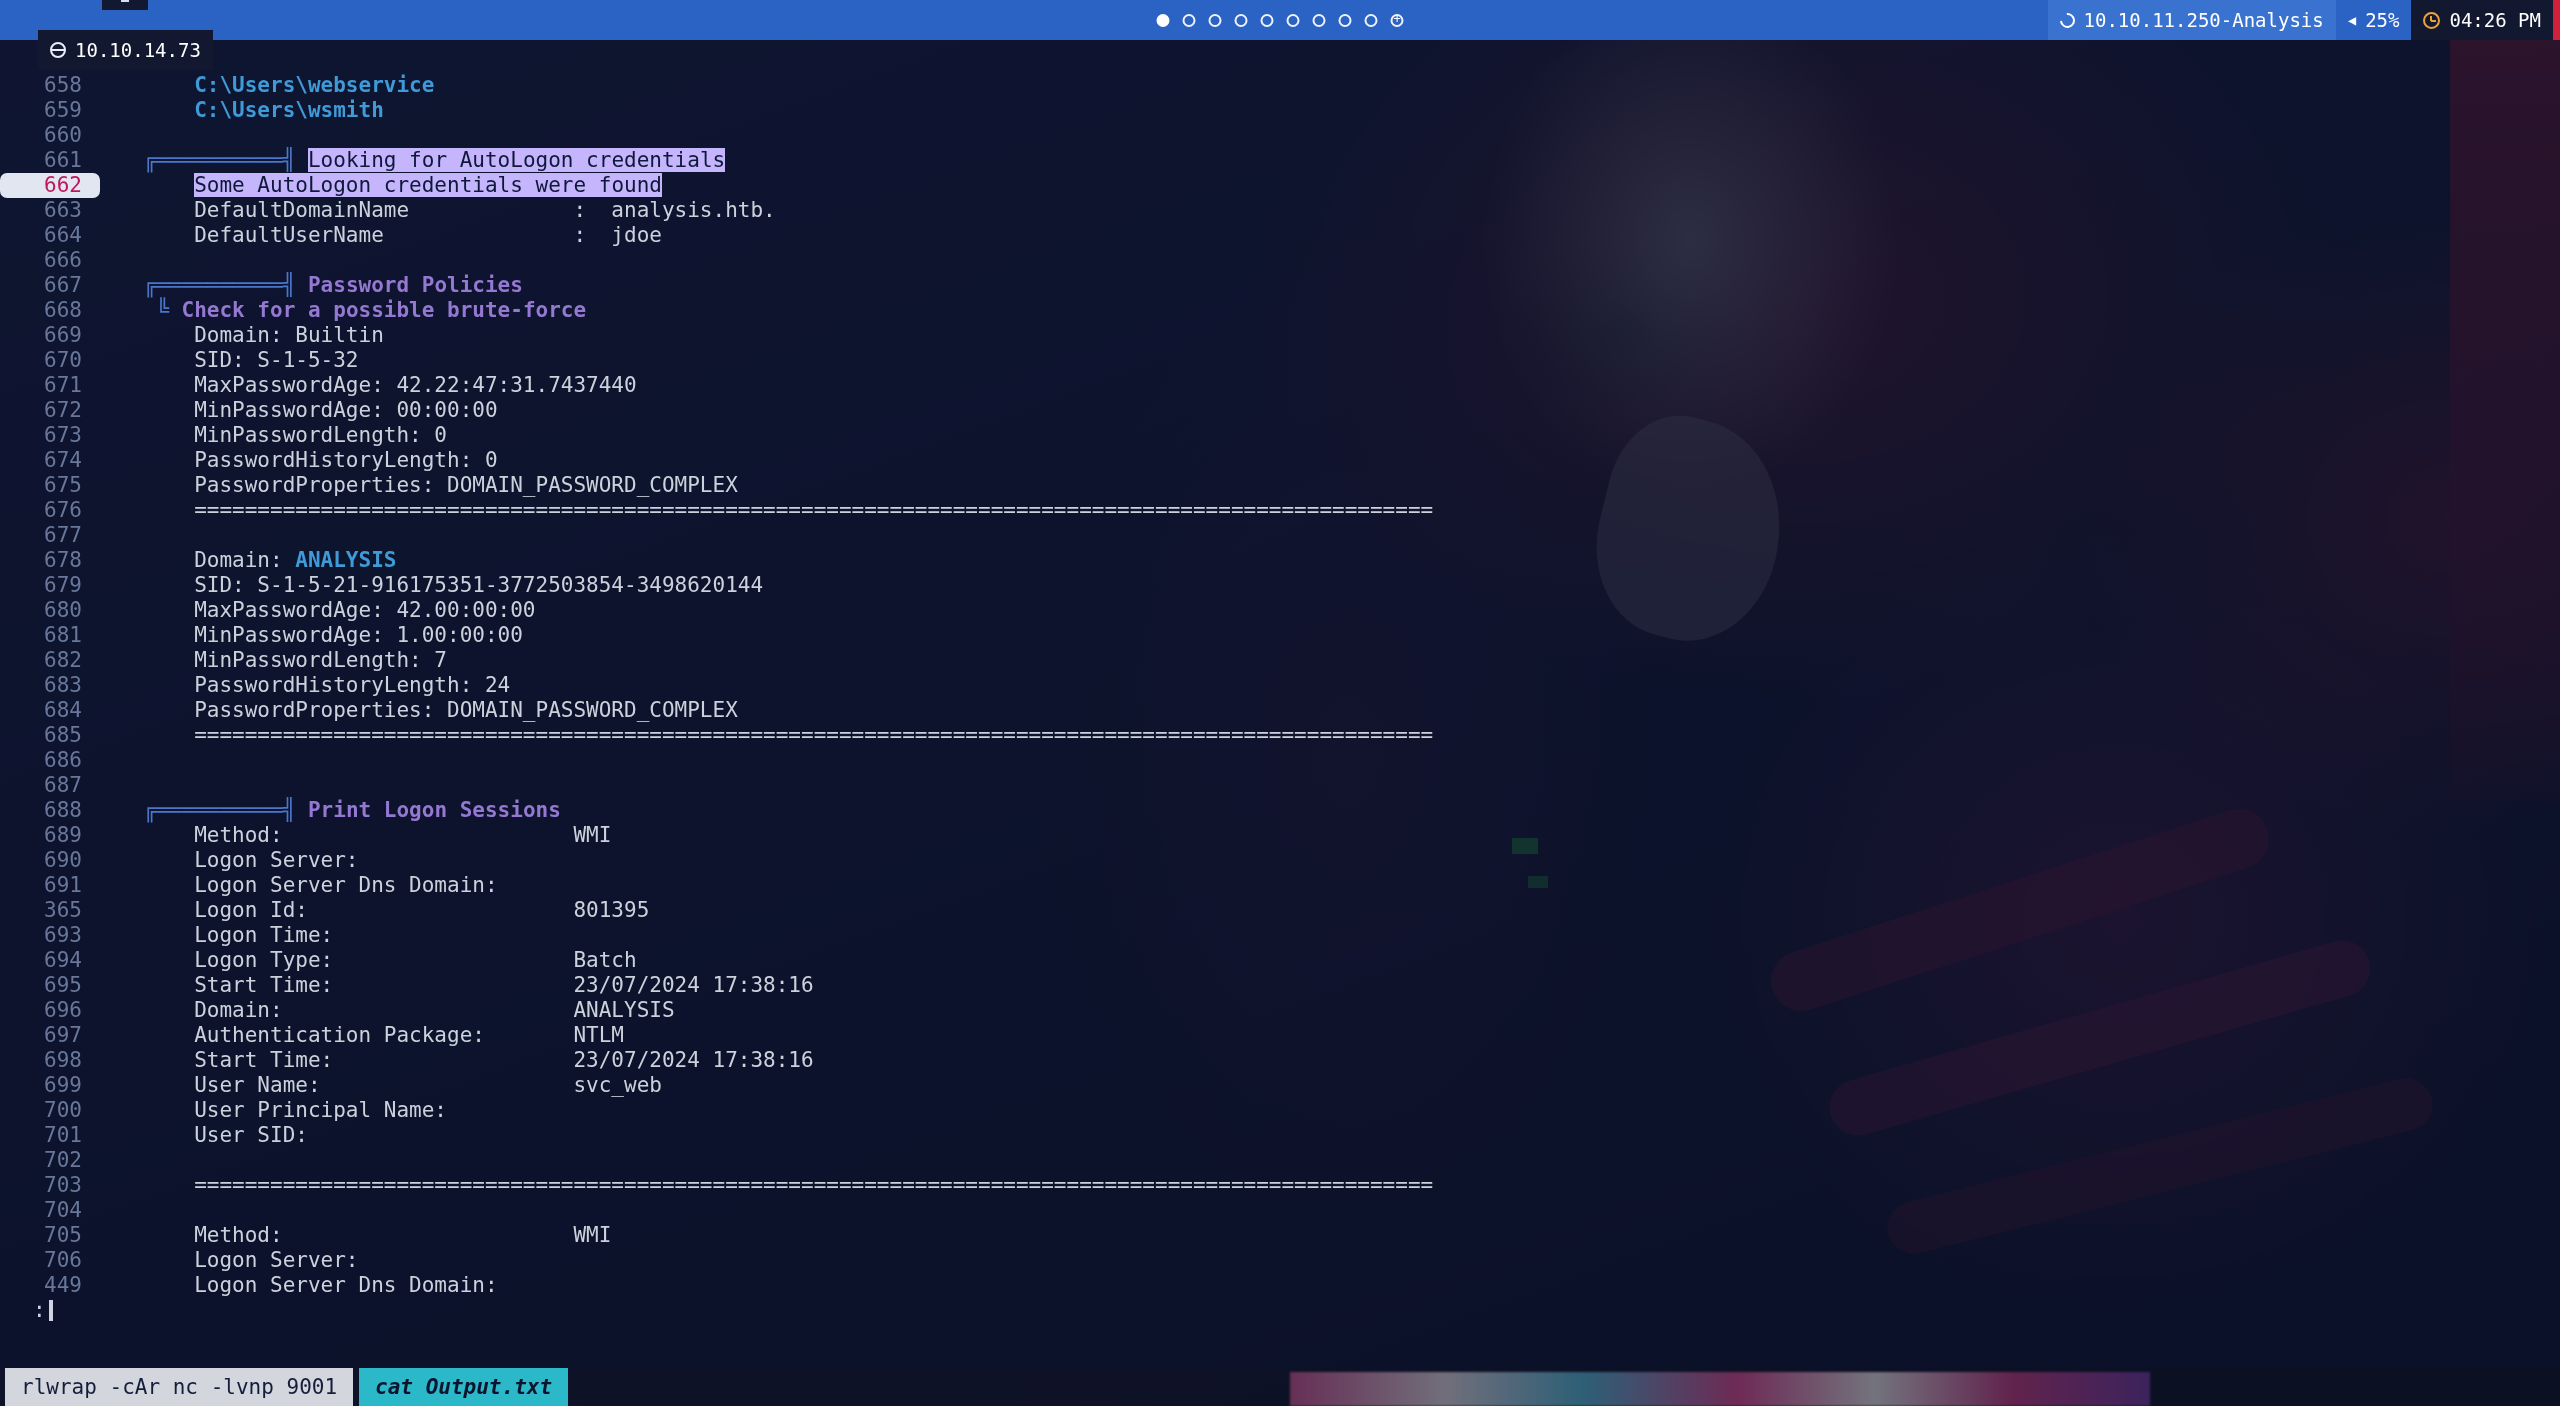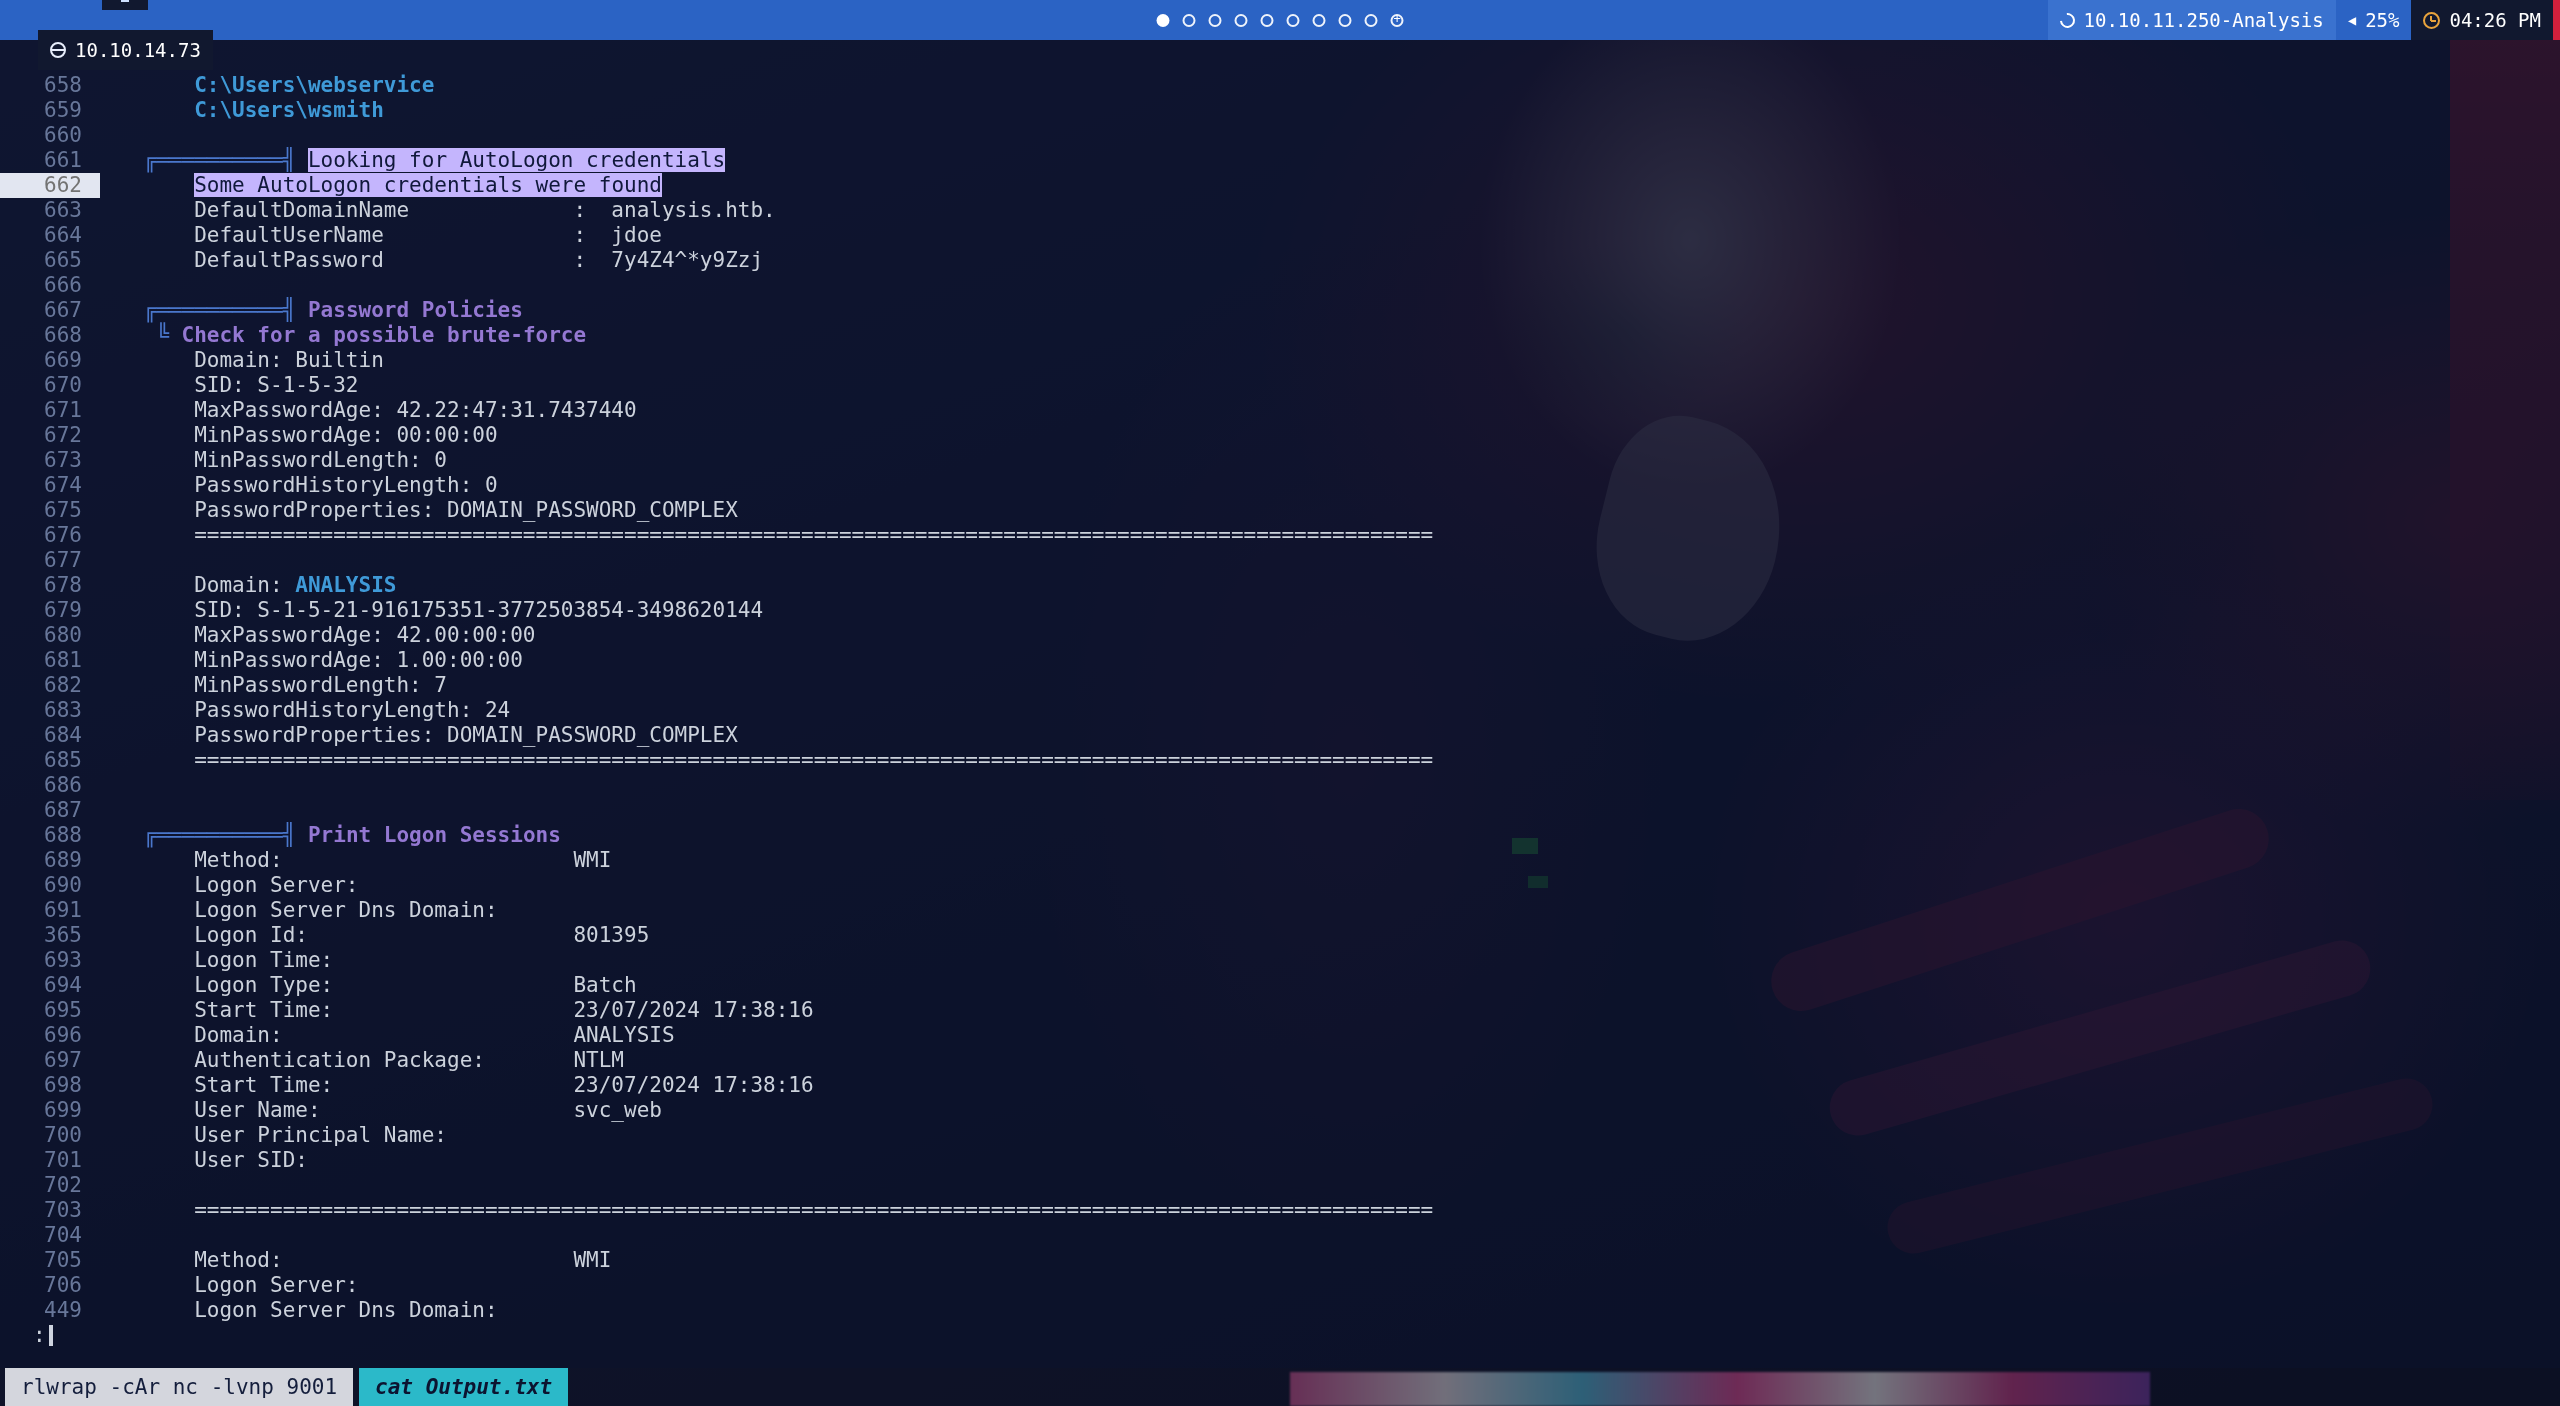--- a/index.html
+++ b/index.html
@@ -69,21 +69,21 @@
     position:absolute; top:40px; left:0; right:0; bottom:38px; z-index:5;
     background:rgba(10,16,40,0.80);
     padding-top:33px;
     font-size:21px; line-height:25px; color:#ccd2dc;
   }
   .row { display:flex; height:25px; white-space:pre; }
   .gutter {
     flex:0 0 auto; width:100px; padding-right:18px; margin-right:-7px;
     text-align:right; color:#68779a;
   }
-  .row.current .gutter { background:#e2e6f1; color:#737373; }
+  .row.current .gutter { background:#e2e6f1; color:#be185d;border-radius:7px; }
   .content { white-space:pre; }
   .seg-n { color:#ccd2dc; }
   .seg-c { color:#3f9ad8; font-weight:bold; }
   .seg-p { color:#9478d2; font-weight:bold; }
   .seg-b { color:#4a77cc; }
   .seg-h { background:#c4b5fd; color:#10183a; }
   .prompt-line { height:25px; padding-left:33px; display:flex; align-items:center; }
   .cursor { display:inline-block; width:4px; height:21px; background:#cfd4e0; margin-left:3px; }
 
   
@@ -157,21 +157,20 @@
 
   <div class="terminal">
     <div>
         <div class="row"><span class="gutter">658</span><span class="content"><span class="seg-n">        </span><span class="seg-c">C:\Users\webservice</span></span></div>
         <div class="row"><span class="gutter">659</span><span class="content"><span class="seg-n">        </span><span class="seg-c">C:\Users\wsmith</span></span></div>
         <div class="row"><span class="gutter">660</span><span class="content"></span></div>
         <div class="row"><span class="gutter">661</span><span class="content"><span class="seg-n">    </span><span class="seg-b">╔══════════╣</span><span class="seg-n"> </span><span class="seg-h">Looking for AutoLogon credentials</span></span></div>
         <div class="row current"><span class="gutter">662</span><span class="content"><span class="seg-n">        </span><span class="seg-h">Some AutoLogon credentials were found</span></span></div>
         <div class="row"><span class="gutter">663</span><span class="content"><span class="seg-n">        DefaultDomainName             :  analysis.htb.</span></span></div>
         <div class="row"><span class="gutter">664</span><span class="content"><span class="seg-n">        DefaultUserName               :  jdoe</span></span></div>
-        <div class="row"><span class="gutter">665</span><span class="content"><span class="seg-n">        DefaultPassword               :  7y4Z4^*y9Zzj</span></span></div>
         <div class="row"><span class="gutter">666</span><span class="content"></span></div>
         <div class="row"><span class="gutter">667</span><span class="content"><span class="seg-n">    </span><span class="seg-b">╔══════════╣</span><span class="seg-n"> </span><span class="seg-p">Password Policies</span></span></div>
         <div class="row"><span class="gutter">668</span><span class="content"><span class="seg-n">     </span><span class="seg-b">╚ </span><span class="seg-p">Check for a possible brute-force</span></span></div>
         <div class="row"><span class="gutter">669</span><span class="content"><span class="seg-n">        Domain: Builtin</span></span></div>
         <div class="row"><span class="gutter">670</span><span class="content"><span class="seg-n">        SID: S-1-5-32</span></span></div>
         <div class="row"><span class="gutter">671</span><span class="content"><span class="seg-n">        MaxPasswordAge: 42.22:47:31.7437440</span></span></div>
         <div class="row"><span class="gutter">672</span><span class="content"><span class="seg-n">        MinPasswordAge: 00:00:00</span></span></div>
         <div class="row"><span class="gutter">673</span><span class="content"><span class="seg-n">        MinPasswordLength: 0</span></span></div>
         <div class="row"><span class="gutter">674</span><span class="content"><span class="seg-n">        PasswordHistoryLength: 0</span></span></div>
         <div class="row"><span class="gutter">675</span><span class="content"><span class="seg-n">        PasswordProperties: DOMAIN_PASSWORD_COMPLEX</span></span></div>

